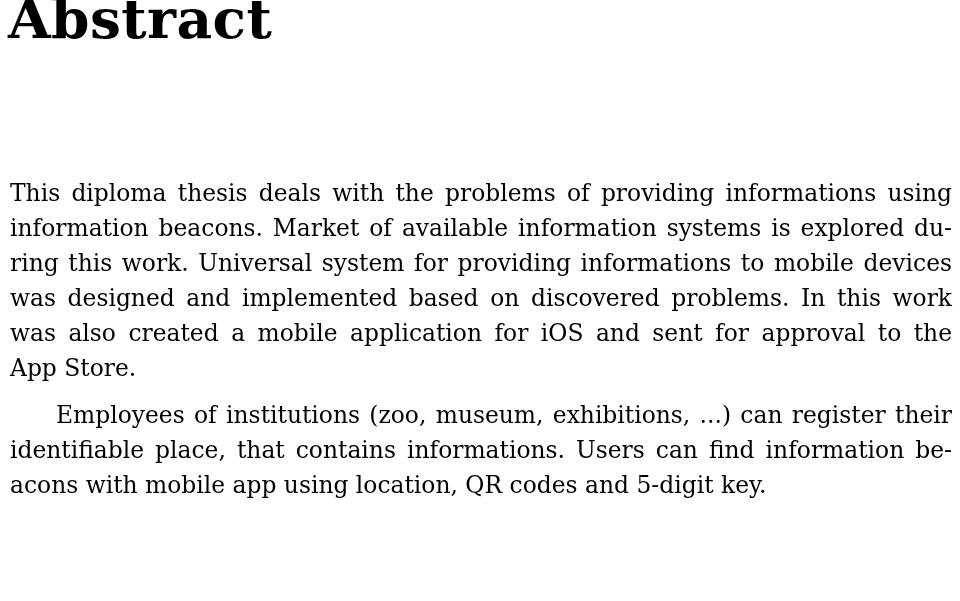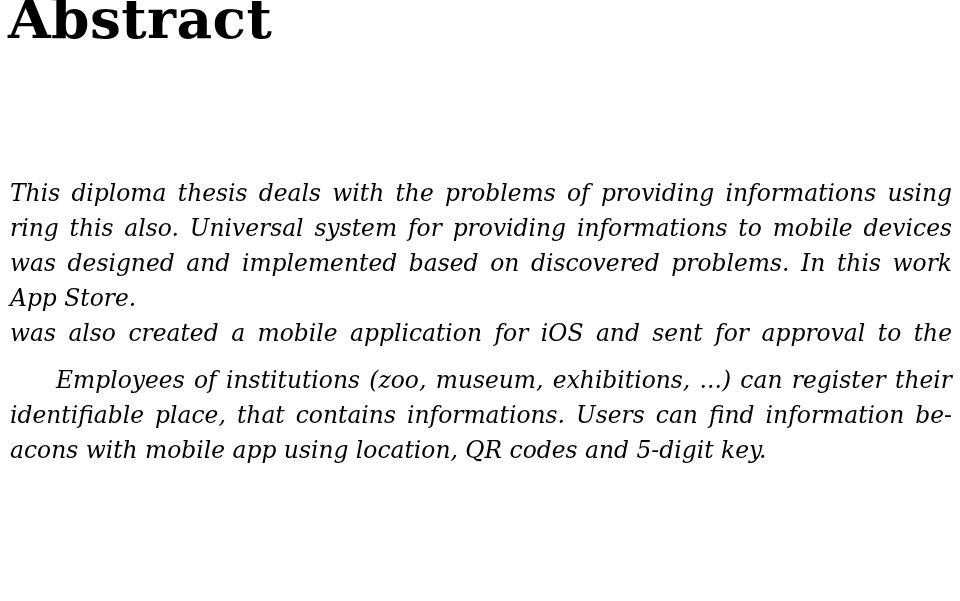--- a/index.html
+++ b/index.html
@@ -61,44 +61,44 @@
   .para + .para {
     margin-top: 12px;
   }
 
   
   .ln {
     display: block;
     text-align: justify;
     text-align-last: justify;
     white-space: pre-wrap;
-    font-style: italic;
   }
   .ln-last {
     text-align-last: left;
   }
   .ln-first {
     text-indent: 46px;
   }
 </style>
 </head>
 <body>
 
 <div class="page">
 
   <h1 class="abstract-title">Abstract</h1>
 
   <div class="abstract-body">
 
     <p class="para">
       <span class="ln">This diploma thesis deals with the problems of providing informations using</span>
-      <span class="ln">ring this also. Universal system for providing informations to mobile devices</span>
+      <span class="ln">information beacons. Market of available information systems is explored du-</span>
+      <span class="ln">ring this work. Universal system for providing informations to mobile devices</span>
       <span class="ln">was designed and implemented based on discovered problems. In this work</span>
+      <span class="ln">was also created a mobile application for iOS and sent for approval to the</span>
       <span class="ln ln-last">App Store.</span>
-      <span class="ln">was also created a mobile application for iOS and sent for approval to the</span>
     </p>
 
     <p class="para">
       <span class="ln ln-first">Employees of institutions (zoo, museum, exhibitions, ...) can register their</span>
       <span class="ln">identifiable place, that contains informations. Users can find information be-</span>
       <span class="ln ln-last">acons with mobile app using location, QR codes and 5-digit key.</span>
     </p>
 
   </div>
 

